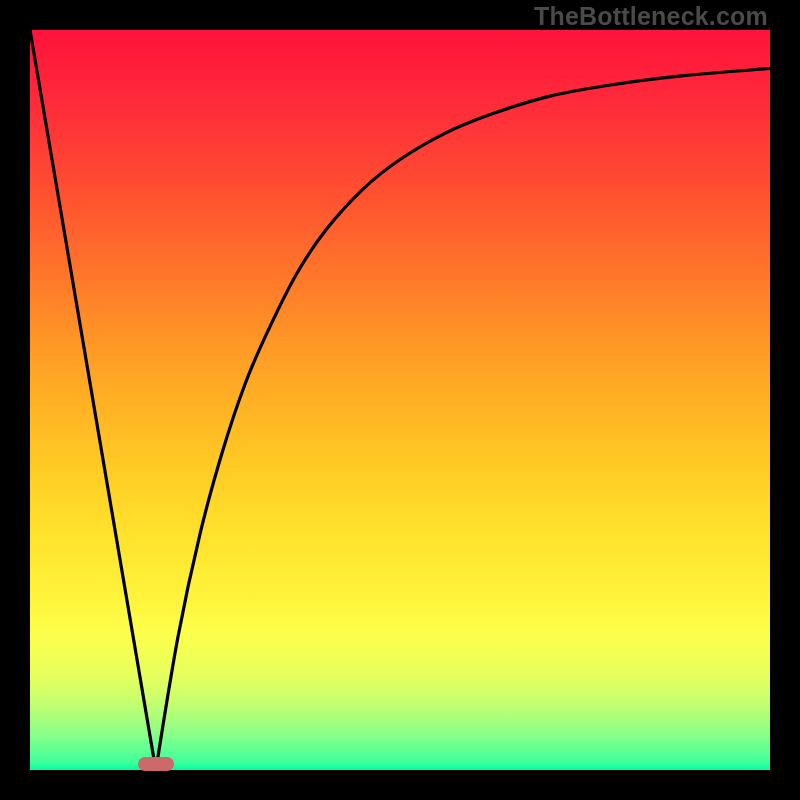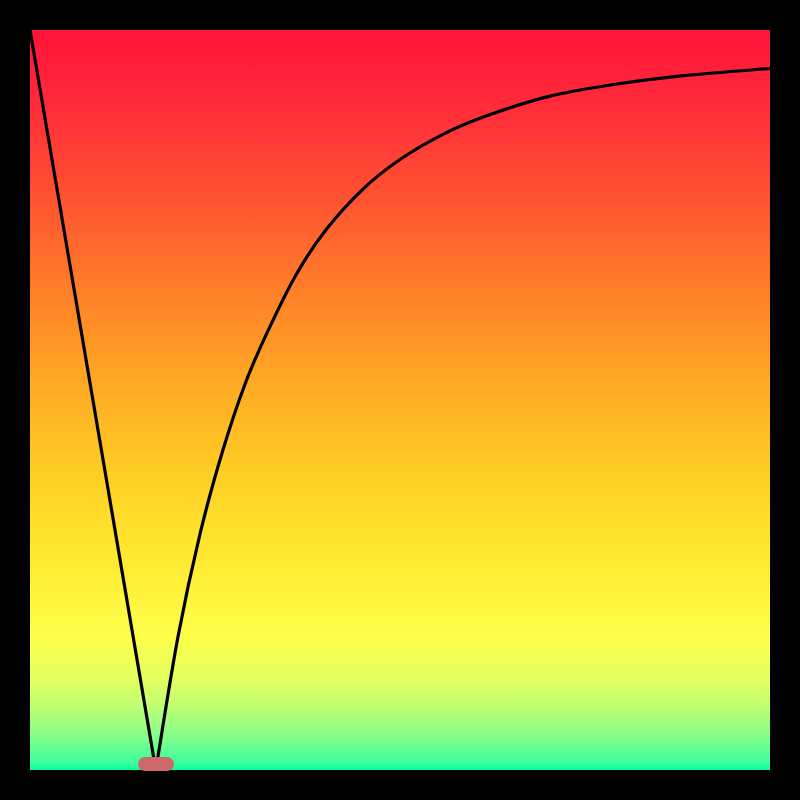--- a/index.html
+++ b/index.html
@@ -69,20 +69,21 @@
     top: 0;
     width: 100%;
     height: 100%;
     overflow: visible;
   }
 </style>
 </head>
 <body>
 
 <div class="frame">
+  <div class="watermark">TheBottleneck.com</div>
 
   <div class="plot-wrap">
     <div class="plot-inner">
       <svg class="curve" viewBox="0 0 740 740" preserveAspectRatio="none">
         <path id="path-left" fill="none" stroke="#000" stroke-width="3.2" stroke-linecap="round" d="M 0.0 0.0 L 125.8 740.0"></path>
         <path id="path-right" fill="none" stroke="#000" stroke-width="3.2" stroke-linecap="round" d="M 125.8 740.0 C 129.8 716.0, 140.0 649.4, 148.0 606.8 C 156.0 564.2, 162.2 536.5, 170.2 503.2 C 178.2 469.9, 184.4 448.4, 192.4 421.8 C 200.4 395.2, 206.6 376.5, 214.6 355.2 C 222.6 333.9, 227.5 323.4, 236.8 303.4 C 246.1 283.4, 255.7 262.8, 266.4 244.2 C 277.1 225.6, 284.0 215.1, 296.0 199.8 C 308.0 184.5, 319.7 171.8, 333.0 159.1 C 346.3 146.4, 355.3 139.5, 370.0 129.5 C 384.7 119.5, 398.4 111.6, 414.4 103.6 C 430.4 95.6, 440.2 91.8, 458.8 85.1 C 477.4 78.4, 496.7 71.9, 518.0 66.6 C 539.3 61.3, 553.2 59.2, 577.2 55.5 C 601.2 51.8, 621.9 48.9, 651.2 45.9 C 680.5 42.8, 724.0 39.8, 740.0 38.5"></path>
       </svg>
       <div id="marker" class="marker" style="width: 36px; height: 14px; left: 107.8px; top: 727.08px; background: rgb(204, 106, 107);"></div>
     </div>
   </div>

